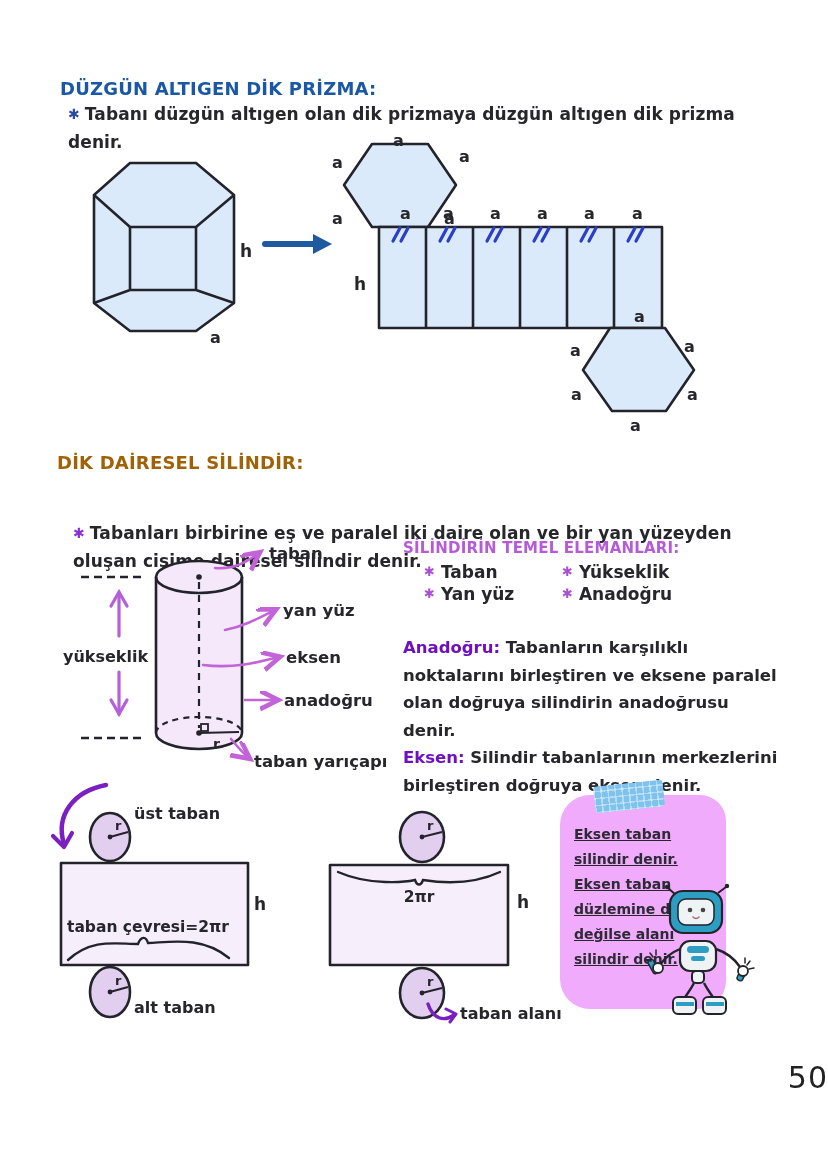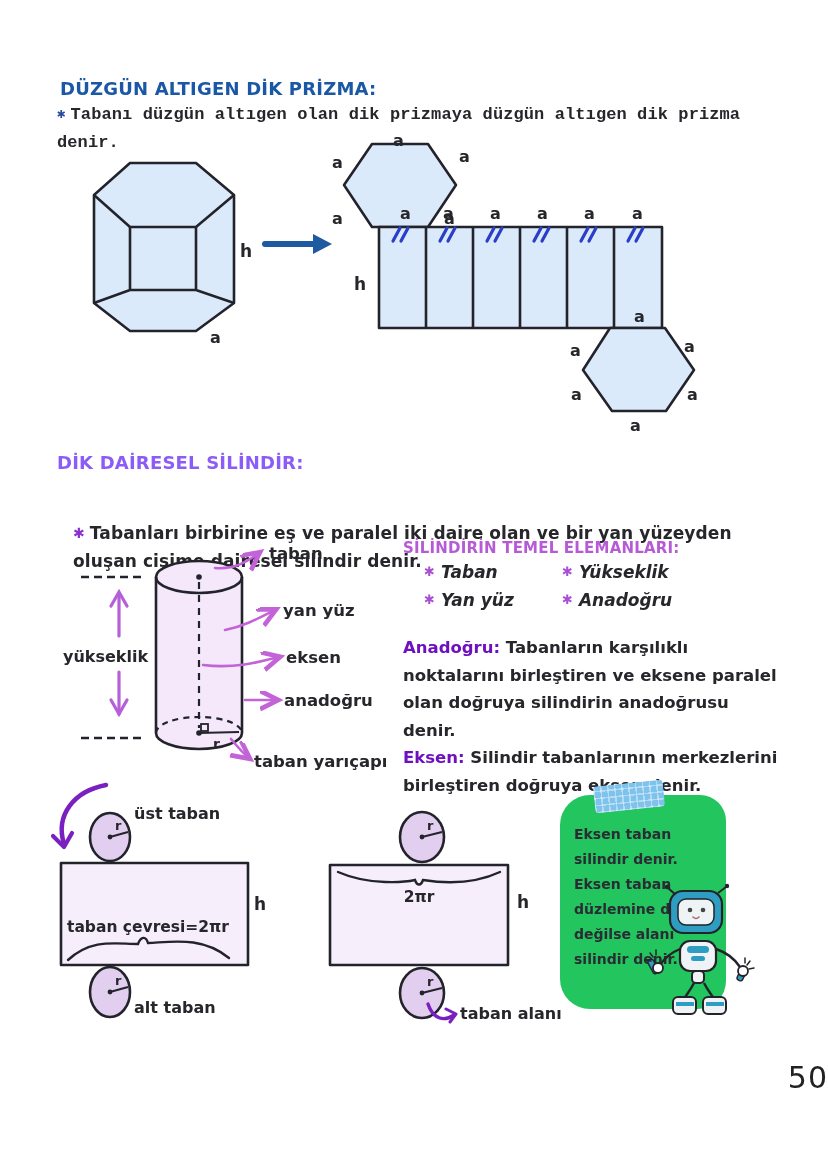--- a/index.html
+++ b/index.html
@@ -3,34 +3,34 @@
 <meta charset="utf-8">
 <style>
   html,body{margin:0;padding:0;}
   body{
     width:828px;height:1157px;background:#ffffff;position:relative;
     font-family:"DejaVu Sans", sans-serif;color:#26262b;overflow:hidden;
   }
   .abs{position:absolute;}
   .h1{font-size:18px;font-weight:bold;letter-spacing:.2px;}
   .c-blue{color:#1a57a5;}
-  .c-purple{color:#8b5cf6;}
+  .c-purple{color:#a16207;}
   .c-orchid{color:#b65ad6;}
   .para{font-size:17px;font-weight:600;line-height:27px;letter-spacing:.1px;}
   .bullet{font-size:14px;margin-right:5px;position:relative;top:-1px;}
   .bullet.blue{color:#2a4aa0;}
   .bullet.purple{color:#8a2fd0;}
-  .elements-grid{display:grid;grid-template-columns:138px auto;row-gap:8px;
-    font-size:17px;font-weight:600;font-style:italic;}
+  .elements-grid{display:grid;grid-template-columns:138px auto;row-gap:2px;
+    font-size:17px;font-weight:600;}
   .elements-grid .star{color:#a94fd4;font-size:13px;margin-right:6px;position:relative;top:-2px;}
   .defs{font-size:16.5px;font-weight:600;line-height:27.5px;width:378px;}
   .defs .term{color:#6f10c0;font-weight:bold;}
   .note{
-    background:#22c55e;border-radius:30px 26px 28px 30px;
-    width:166px;height:214px;
+    background:#f0abfc;border-radius:30px 26px 28px 30px;
+    width:166px;height:214px;text-decoration:underline;
   }
   .note .tape{
     position:absolute;left:34px;top:-12px;width:70px;height:27px;border-radius:4px;
     background-color:#7fc3ec;
     background-image:
       repeating-linear-gradient(0deg, rgba(255,255,255,.4) 0 1.5px, transparent 1.5px 7px),
       repeating-linear-gradient(90deg, rgba(255,255,255,.4) 0 1.5px, transparent 1.5px 7px);
     transform:rotate(-6deg);
   }
   .note .note-text{padding:27px 6px 0 14px;font-size:14px;font-weight:600;line-height:25px;color:#2b2b33;}
@@ -43,21 +43,21 @@
   .fill-lav{fill:#f4e8fa;}
   .fill-lav2{fill:#f7eefb;}
   .fill-circ{fill:#e2cff0;}
   .nofill{fill:none;}
 </style>
 </head>
 <body>
 
 <div class="abs h1 c-blue" style="left:60px;top:78px;">DÜZGÜN ALTIGEN DİK PRİZMA:</div>
 
-<div class="abs para" style="left:57px;top:101px;width:710px;font-family:Liberation Mono, monospace;">
+<div class="abs para" style="left:68px;top:101px;width:710px;">
   <span class="bullet blue">✱</span><span>Tabanı düzgün altıgen olan dik prizmaya düzgün altıgen dik prizma denir.</span>
 </div>
 
 <svg class="abs" style="left:88px;top:155px;" width="175" height="192" viewBox="0 0 175 192">
   <polygon class="shape fill-blue" points="6,40 42,8 108,8 146,40 146,148 108,176 42,176 6,148"></polygon>
   <path class="shape nofill" d="M6,40 L42,72 L108,72 L146,40"></path>
   <path class="shape nofill" d="M42,72 V135 M108,72 V135 M42,135 H108 M6,148 L42,135 M146,148 L108,135"></path>
   <text x="152" y="102" font-size="17">h</text>
   <text x="122" y="188" font-size="16">a</text>
 </svg>

